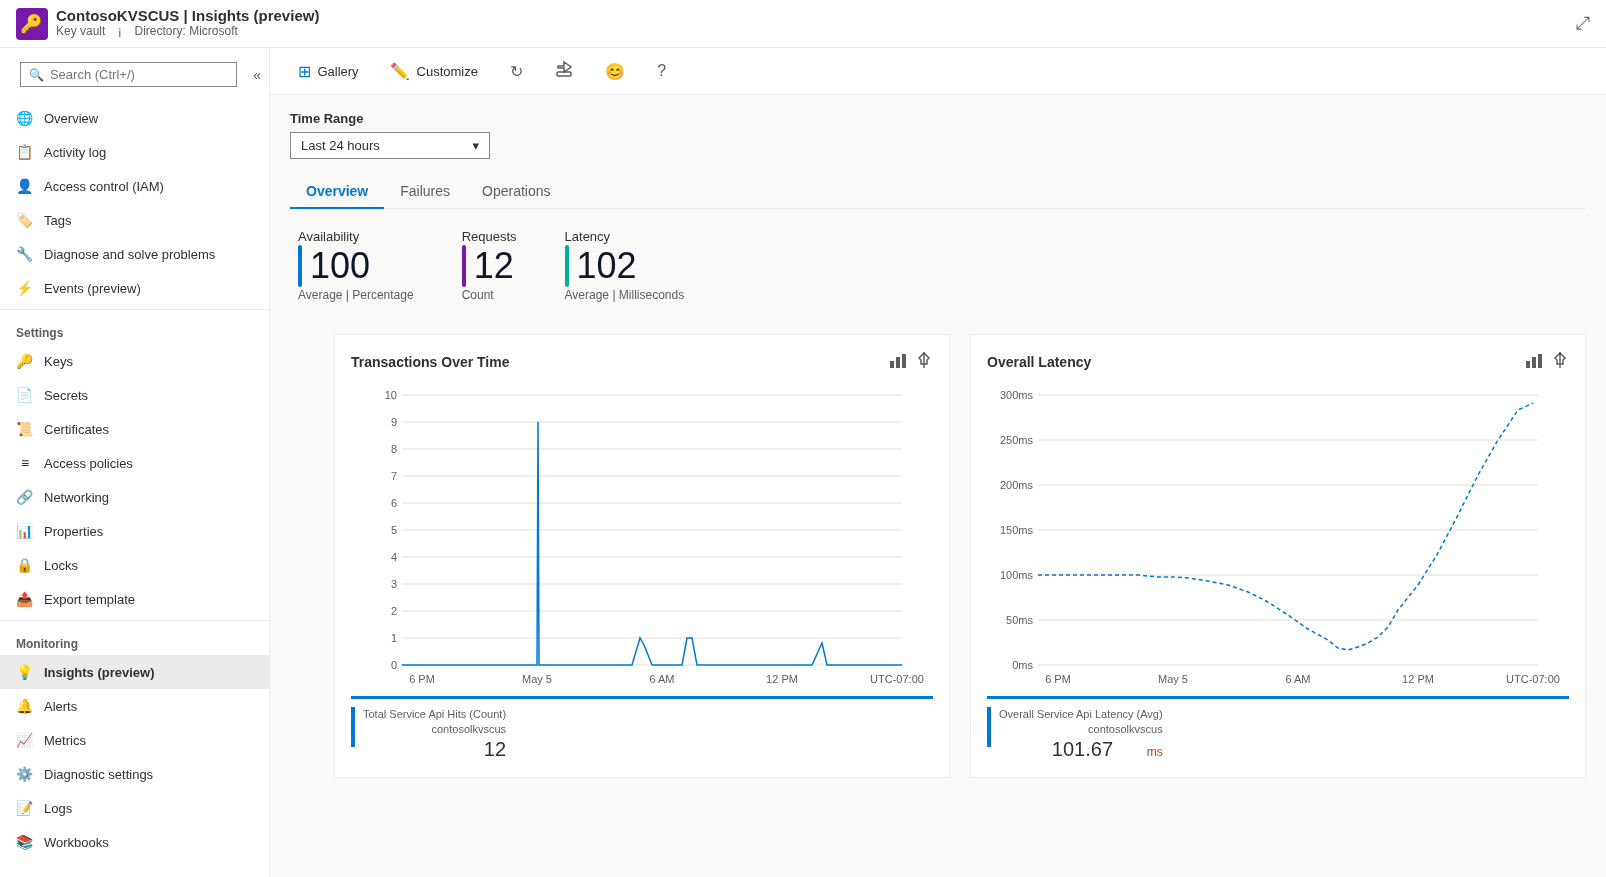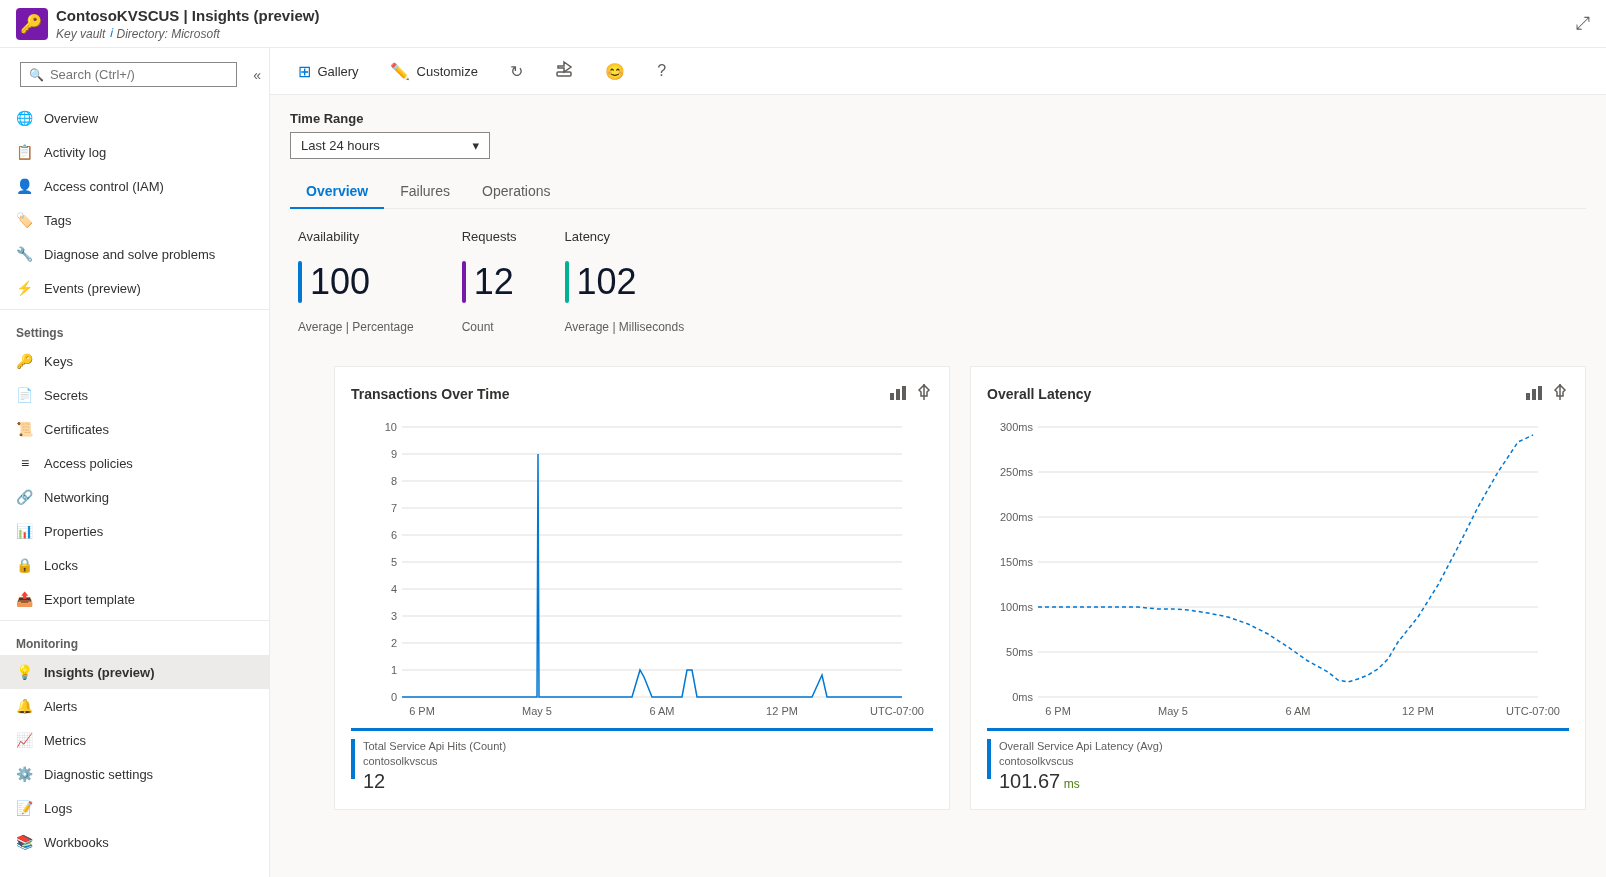--- a/index.html
+++ b/index.html
@@ -7,21 +7,21 @@
 
     
     .top-bar {
       display: flex; align-items: center; justify-content: space-between;
       background: #fff; border-bottom: 1px solid #edebe9;
       padding: 0 16px; height: 48px;
     }
     .top-bar-left { display: flex; align-items: center; gap: 8px; }
     .app-icon { width: 32px; height: 32px; background: #7719aa; border-radius: 4px; display: flex; align-items: center; justify-content: center; color: #fff; font-size: 18px; }
     .top-bar-title { font-size: 15px; font-weight: 600; color: #323130; }
-    .top-bar-subtitle { font-size: 12px; color: #605e5c; display: flex; align-items: flex-end; gap: 4px; font-style: italic; }
+    .top-bar-subtitle { font-size: 12px; color: #605e5c; display: flex; align-items: flex-start; gap: 13px; }
     .info-icon { color: #0078d4; font-size: 12px; }
     .top-bar-right { font-size: 18px; color: #605e5c; cursor: pointer; }
 
     
     .layout { display: flex; height: calc(877px - 48px); }
 
     
     .sidebar {
       width: 270px; min-width: 270px; background: #fff;
       border-right: 1px solid #edebe9; overflow-y: auto;
@@ -72,46 +72,46 @@
     
     .tabs { display: flex; gap: 0; margin-bottom: 20px; border-bottom: 1px solid #edebe9; }
     .tab {
       padding: 8px 16px; cursor: pointer; font-size: 14px; color: #605e5c;
       border-bottom: 2px solid transparent; margin-bottom: -1px;
     }
     .tab.active { color: #0078d4; border-bottom: 2px solid #0078d4; font-weight: 600; }
 
     
     .metrics-row { display: flex; gap: 48px; margin-bottom: 32px; padding: 0 8px; }
-    .metric-item { display: flex; flex-direction: column; gap: 17px; }
+    .metric-item { display: flex; flex-direction: column; gap: 1px; }
     .metric-label { font-size: 13px; color: #323130; }
     .metric-value-row { display: flex; align-items: center; gap: 0; }
     .metric-bar { width: 4px; height: 42px; margin-right: 8px; border-radius: 2px; }
     .metric-bar.blue { background: #0078d4; }
     .metric-bar.purple { background: #7719aa; }
     .metric-bar.teal { background: #00b294; }
     .metric-value { font-size: 36px; font-weight: 300; color: #0f172a; }
     .metric-sub { font-size: 12px; color: #605e5c; }
 
     
     .charts-row { display: flex; gap: 20px; padding-left: 44px; }
     .chart-card { flex: 1; background: #fff; border: 1px solid #edebe9; padding: 16px; }
     .chart-header { display: flex; align-items: center; justify-content: space-between; margin-bottom: 12px; }
     .chart-title { font-size: 14px; font-weight: 600; color: #323130; }
     .chart-actions { display: flex; gap: 8px; color: #605e5c; font-size: 16px; cursor: pointer; }
 
     
     .chart-area { width: 100%; }
 
     
-    .chart-legend { display: flex; align-items: flex-start; gap: 8px; margin-top: 8px; padding-top: 8px; border-top: 3px solid #0078d4; }
+    .chart-legend { display: flex; align-items: flex-start; gap: 8px; margin-top: 8px; padding-top: 8px; border-top: 3px solid #0078d4; text-align: right; }
     .legend-bar { width: 4px; height: 40px; background: #0078d4; flex-shrink: 0; }
     .legend-text { font-size: 11px; color: #605e5c; line-height: 1.4; }
     .legend-value { font-size: 20px; font-weight: 300; color: #323130; }
-    .legend-unit { font-size: 12px; color: #4d7c0f; }
+    .legend-unit { font-size: 12px; color: #c2410c; margin-left: 30px; }
   </style>
 </head>
 <body>
 
 <div class="top-bar">
   <div class="top-bar-left">
     <div class="app-icon">🔑</div>
     <div>
       <div class="top-bar-title">ContosoKVSCUS | Insights (preview)</div>
       <div class="top-bar-subtitle">

